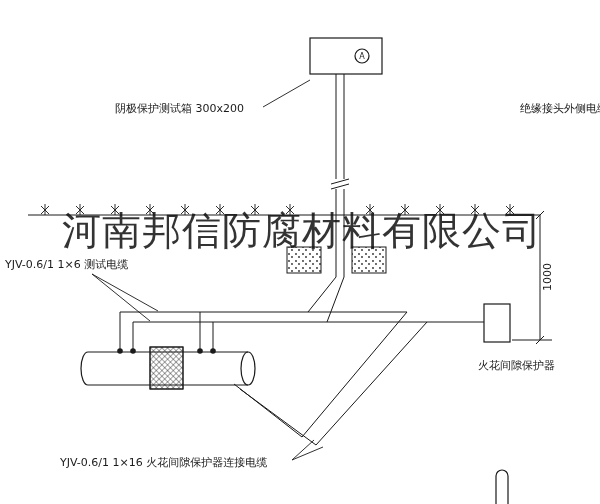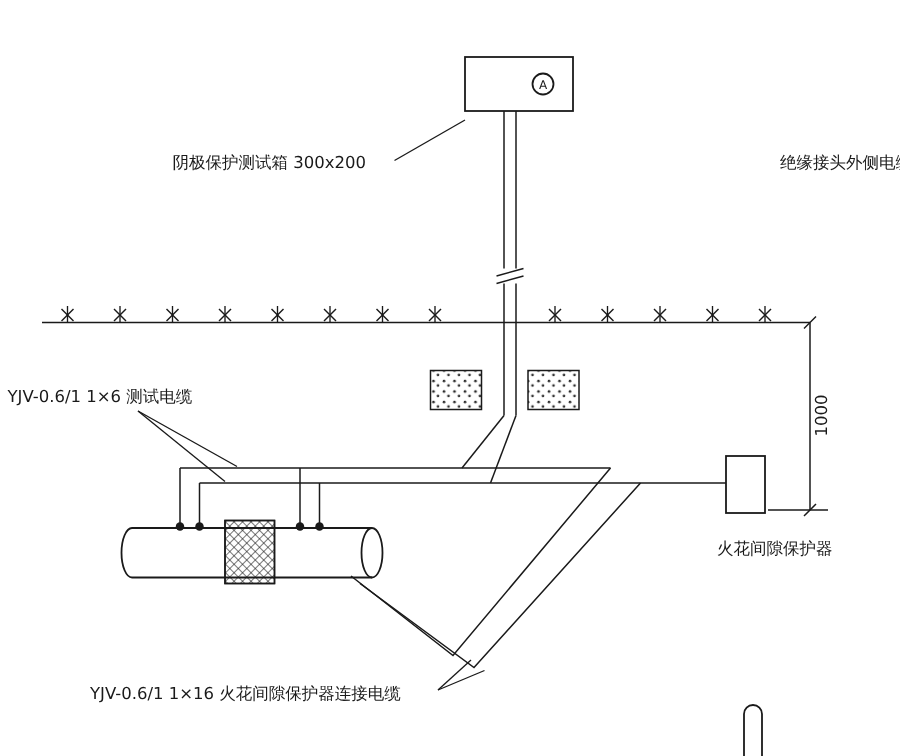--- a/index.html
+++ b/index.html
@@ -146,13 +146,14 @@
       <path d="M 496,504 L 496,476 A 6 6 0 0 1 508,476 L 508,504"></path>
     </g>
 
     <text class="lbl" x="115" y="112">阴极保护测试箱 300x200</text>
     <text class="lbl" x="520" y="112">绝缘接头外侧电缆</text>
     <text class="lbl" x="5" y="268">YJV-0.6/1 1×6  测试电缆</text>
     <text class="lbl" x="478" y="369">火花间隙保护器</text>
     <text class="lbl" x="60" y="466">YJV-0.6/1 1×16  火花间隙保护器连接电缆</text>
   </svg>
 
+  <div class="watermark">河南邦信防腐材料有限公司</div>
 </div>
 
 </body></html>

